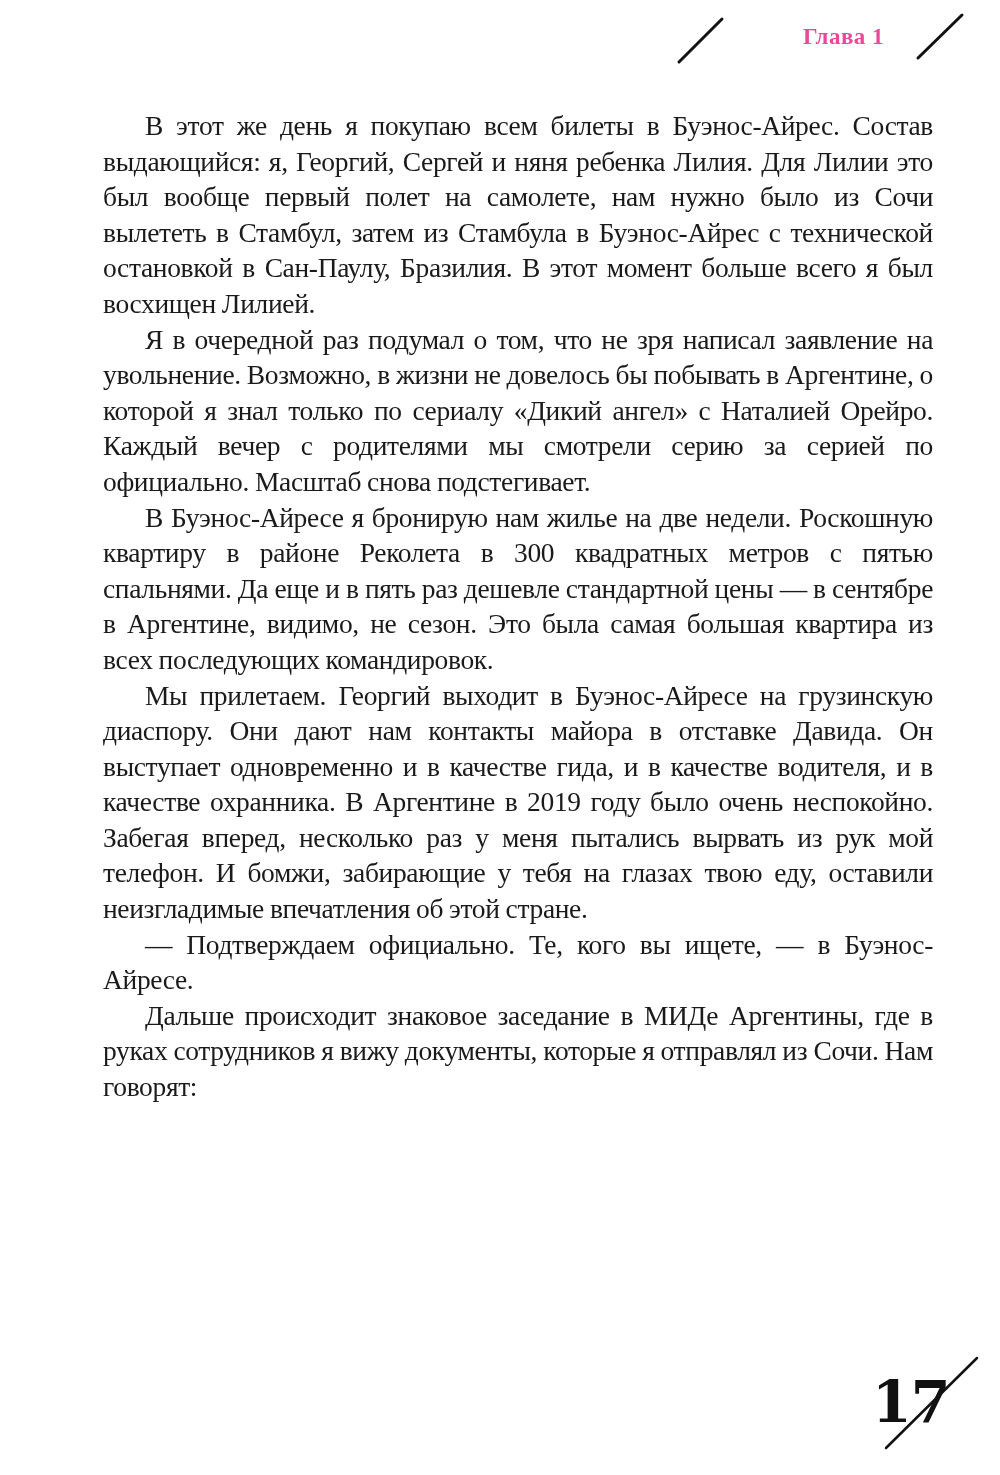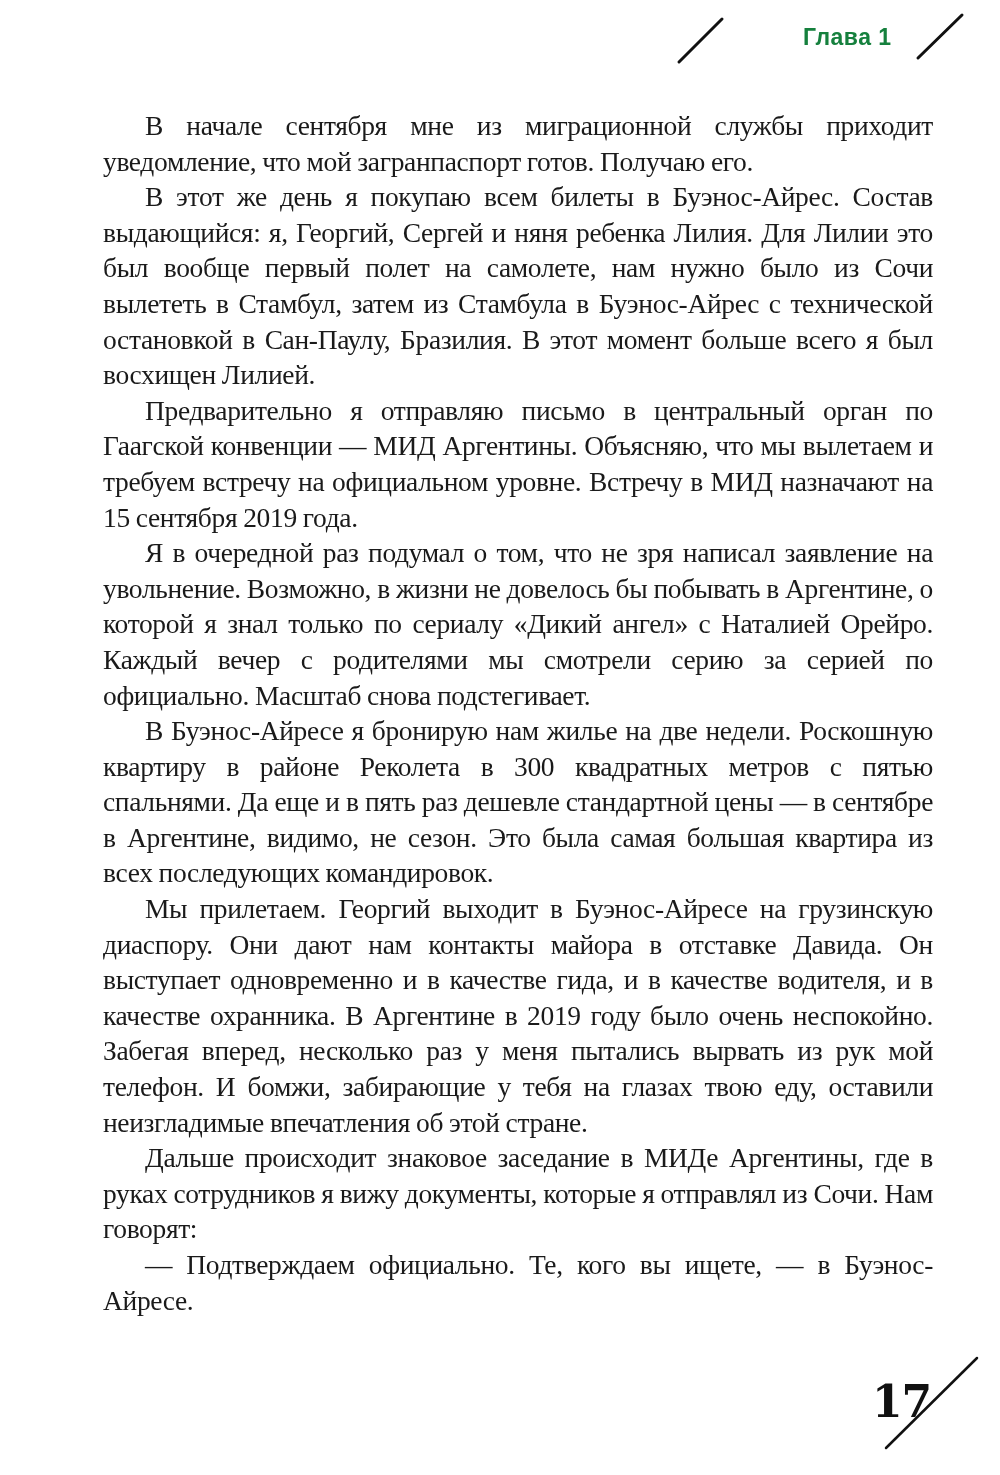--- a/index.html
+++ b/index.html
@@ -11,25 +11,25 @@
     width: 1000px;
     height: 1475px;
     position: relative;
     overflow: hidden;
     color: #1a1a1a;
   }
   .running-head {
     position: absolute;
     left: 803px;
     top: 24px;
-    font-family: Liberation Sans, sans-serif;
+    font-family: Liberation Serif, serif;
     font-weight: bold;
     font-size: 23px;
     letter-spacing: 0.5px;
-    color: #15803d;
+    color: #ec4899;
   }
   .slash {
     position: absolute;
     overflow: visible;
   }
   .text-block {
     position: absolute;
     left: 103px;
     top: 108px;
     width: 830px;
@@ -48,46 +48,44 @@
   }
   .text-block p.last-line-left {
     text-align-last: left;
   }
   .page-number {
     position: absolute;
     left: 872px;
     top: 1378px;
     font-family: "DejaVu Serif", serif;
     font-weight: bold;
-    font-size: 44px;
+    font-size: 57px;
     line-height: 48px;
     color: #111;
     letter-spacing: -1px;
   }
 </style>
 </head>
 <body>
 
 <svg class="slash" style="left:676px; top:16px;" width="50" height="50">
   <line x1="3" y1="46" x2="46" y2="3" stroke="#111" stroke-width="3" stroke-linecap="round"></line>
 </svg>
 
 <div class="running-head">Глава 1</div>
 
 <svg class="slash" style="left:915px; top:12px;" width="50" height="50">
   <line x1="3" y1="46" x2="47" y2="3" stroke="#111" stroke-width="3" stroke-linecap="round"></line>
 </svg>
 
 <div class="text-block">
-  <p class="last-line-left">В начале сентября мне из миграционной службы приходит уведомление, что мой загранпаспорт готов. Получаю его.</p>
   <p class="last-line-left">В этот же день я покупаю всем билеты в Буэнос-Айрес. Состав выдающийся: я, Георгий, Сергей и няня ребенка Лилия. Для Лилии это был вообще первый полет на самолете, нам нужно было из Сочи вылететь в Стамбул, затем из Стамбула в Буэнос-Айрес с технической остановкой в Сан-Паулу, Бразилия. В этот момент больше всего я был восхищен Лилией.</p>
-  <p class="last-line-left">Предварительно я отправляю письмо в центральный орган по Гаагской конвенции — МИД Аргентины. Объясняю, что мы вылетаем и требуем встречу на официальном уровне. Встречу в МИД назначают на 15 сентября 2019 года.</p>
   <p class="last-line-left">Я в очередной раз подумал о том, что не зря написал заявление на увольнение. Возможно, в жизни не довелось бы побывать в Аргентине, о которой я знал только по сериалу «Дикий ангел» с Наталией Орейро. Каждый вечер с родителями мы смотрели серию за серией по официально. Масштаб снова подстегивает.</p>
   <p class="last-line-left">В Буэнос-Айресе я бронирую нам жилье на две недели. Роскошную квартиру в районе Реколета в 300 квадратных метров с пятью спальнями. Да еще и в пять раз дешевле стандартной цены — в сентябре в Аргентине, видимо, не сезон. Это была самая большая квартира из всех последующих командировок.</p>
   <p class="last-line-left">Мы прилетаем. Георгий выходит в Буэнос-Айресе на грузинскую диаспору. Они дают нам контакты майора в отставке Давида. Он выступает одновременно и в качестве гида, и в качестве водителя, и в качестве охранника. В Аргентине в 2019 году было очень неспокойно. Забегая вперед, несколько раз у меня пытались вырвать из рук мой телефон. И бомжи, забирающие у тебя на глазах твою еду, оставили неизгладимые впечатления об этой стране.</p>
+  <p class="last-line-left">— Подтверждаем официально. Те, кого вы ищете, — в Буэнос-Айресе.</p>
   <p class="last-line-left">Дальше происходит знаковое заседание в МИДе Аргентины, где в руках сотрудников я вижу документы, которые я отправлял из Сочи. Нам говорят:</p>
-  <p class="last-line-left">— Подтверждаем официально. Те, кого вы ищете, — в Буэнос-Айресе.</p>
 </div>
 
 <div class="page-number">17</div>
 <svg class="slash" style="left:882px; top:1354px;" width="100" height="100">
   <line x1="4" y1="94" x2="95" y2="4" stroke="#111" stroke-width="2.5" stroke-linecap="round"></line>
 </svg>
 
 </body></html>

